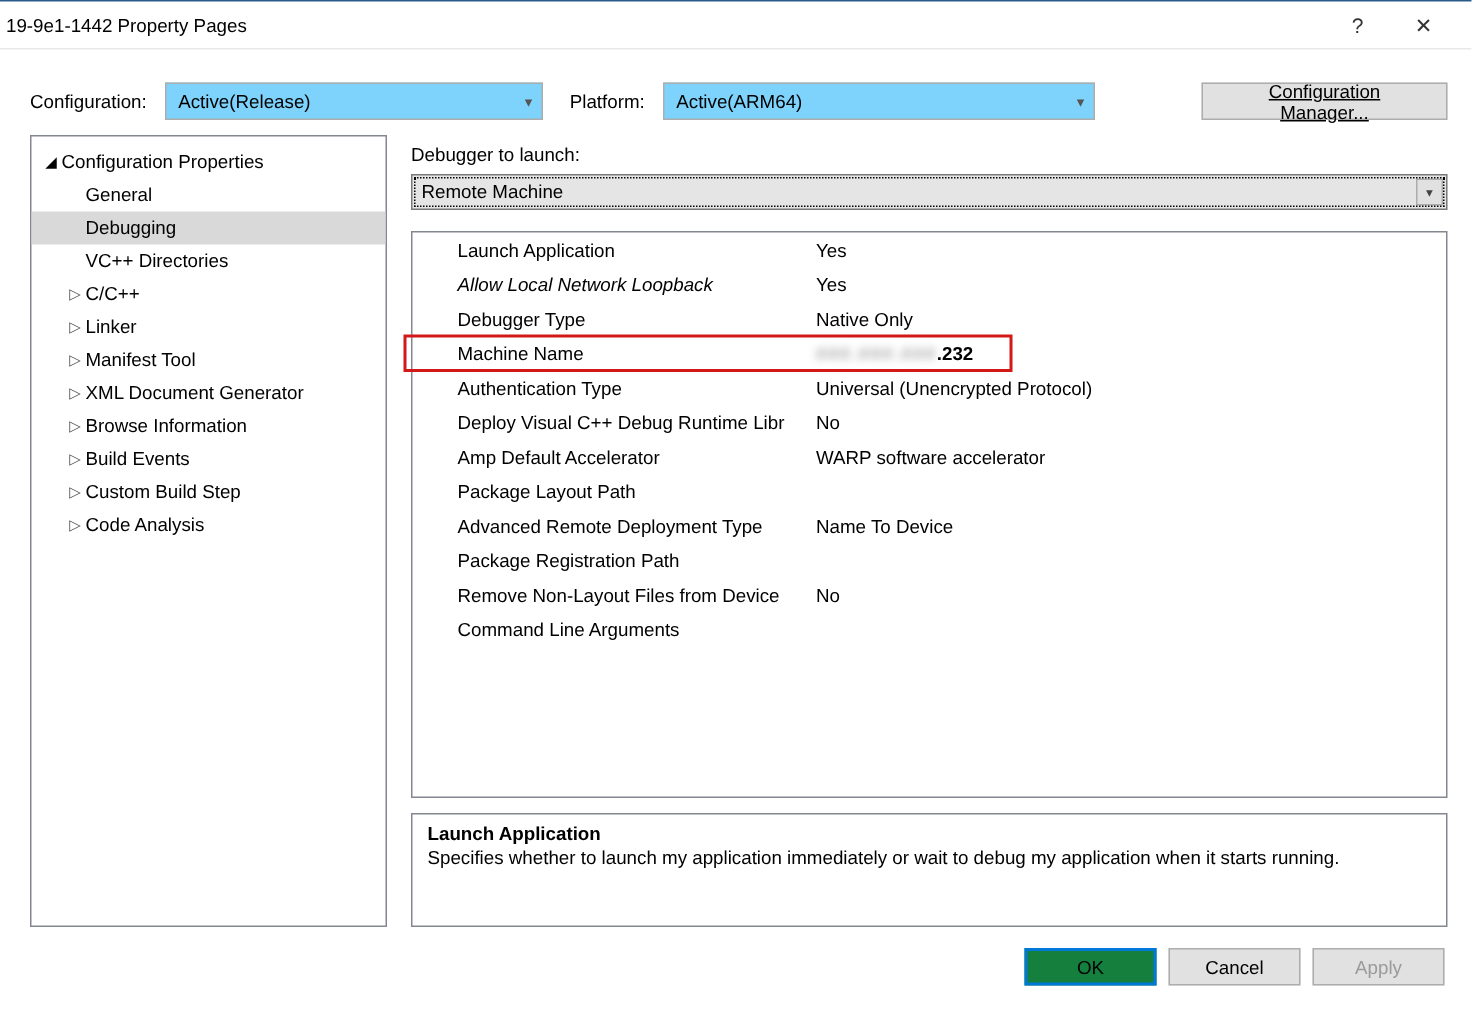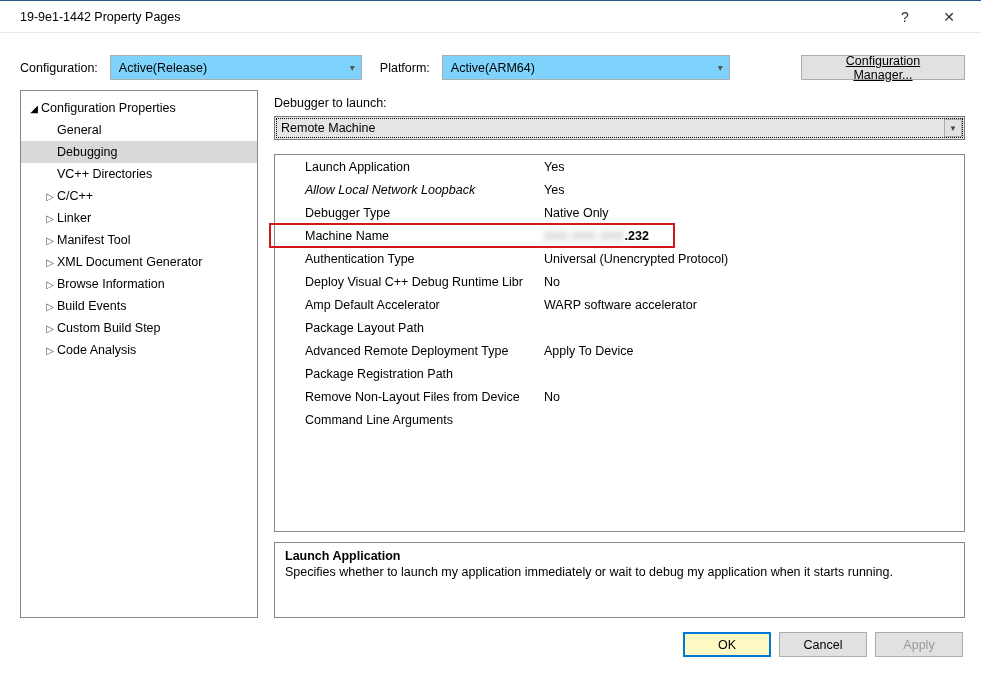--- a/index.html
+++ b/index.html
@@ -11,21 +11,21 @@
     color: #000;
     width: 981px;
     height: 683px;
     overflow: hidden;
     border-top: 1px solid #2a5a8a;
   }
   .titlebar {
     height: 32px;
     display: flex;
     align-items: center;
-    padding: 0 10px 0 20px;
+    padding: 0 10px 0 4px;
     border-bottom: 1px solid #e8e8e8;
   }
   .titlebar .title { flex: 1; font-size: 12.5px; }
   .titlebar .icon {
     width: 44px; height: 30px;
     display: flex; align-items: center; justify-content: center;
     font-family: Arial, sans-serif;
     font-size: 14px;
     color: #333;
   }
@@ -148,21 +148,21 @@
     gap: 8px;
     padding: 14px 18px 0 0;
   }
   .dbtn {
     width: 88px; height: 25px;
     border: 1px solid #adadad;
     background: #e1e1e1;
     display: inline-flex; align-items: center; justify-content: center;
     font-size: 12.5px;
   }
-  .dbtn.primary { border: 2px solid #0078d7; background: #fef9c3; }
+  .dbtn.primary { border: 2px solid #0078d7; background: #15803d; }
   .dbtn.disabled { color: #9a9a9a; }
 </style>
 </head>
 <body>
 
 <div class="titlebar">
   <span class="title">19-9e1-1442 Property Pages</span>
   <span class="icon">?</span>
   <span class="icon">✕</span>
 </div>
@@ -270,21 +270,21 @@
             <tr>
               <td style="width: 265px;">Amp Default Accelerator</td>
               <td class="val">WARP software accelerator</td>
             </tr>
             <tr>
               <td style="width: 265px;">Package Layout Path</td>
               <td class="val"></td>
             </tr>
             <tr>
               <td style="width: 265px;">Advanced Remote Deployment Type</td>
-              <td class="val">Apply To Device</td>
+              <td class="val">Name To Device</td>
             </tr>
             <tr>
               <td style="width: 265px;">Package Registration Path</td>
               <td class="val"></td>
             </tr>
             <tr>
               <td style="width: 265px;">Remove Non-Layout Files from Device</td>
               <td class="val">No</td>
             </tr>
             <tr>

